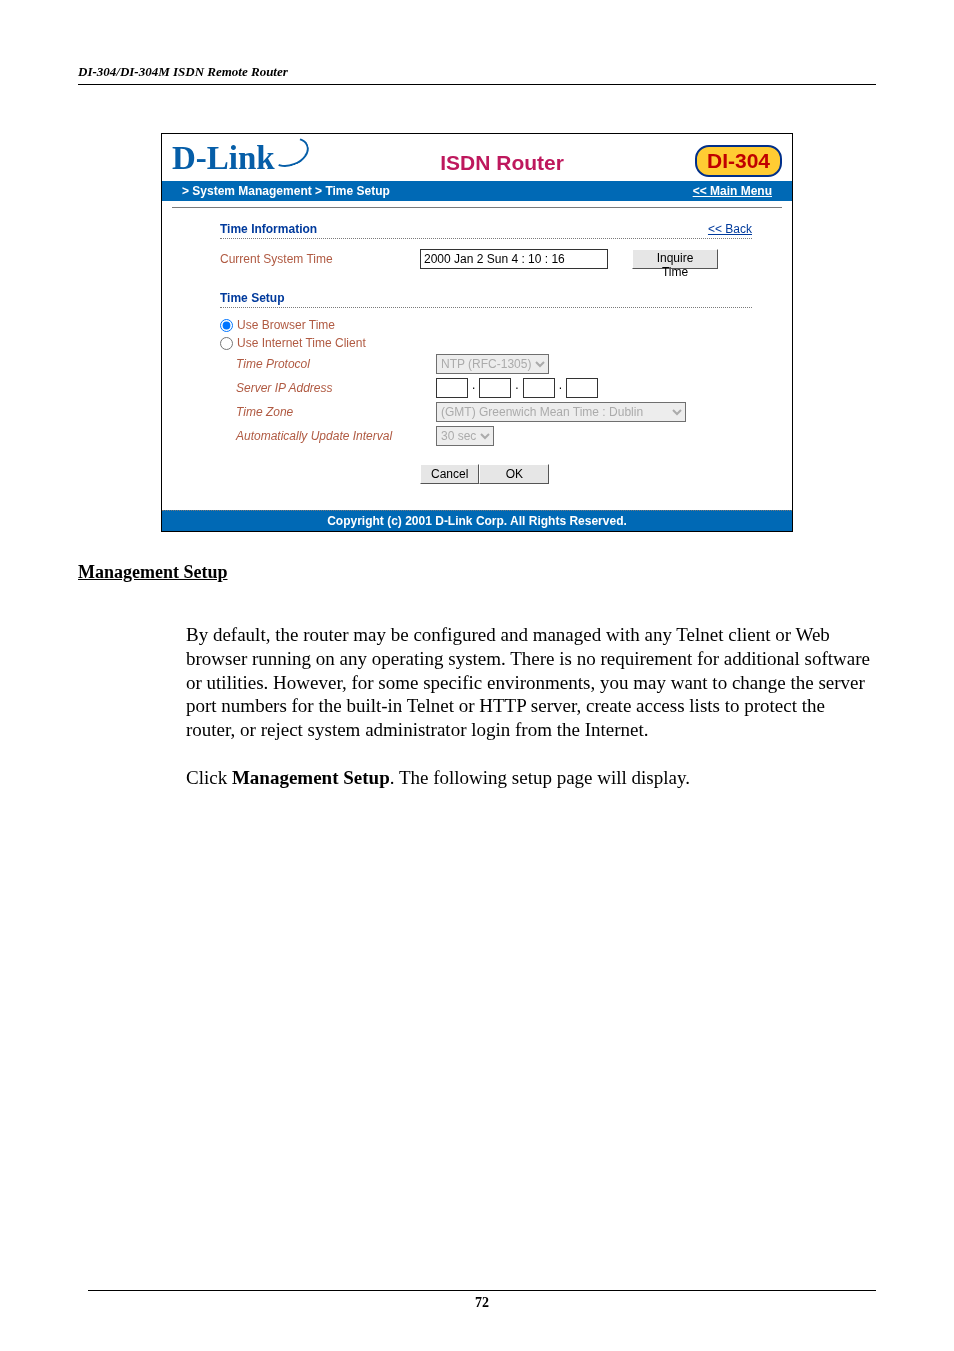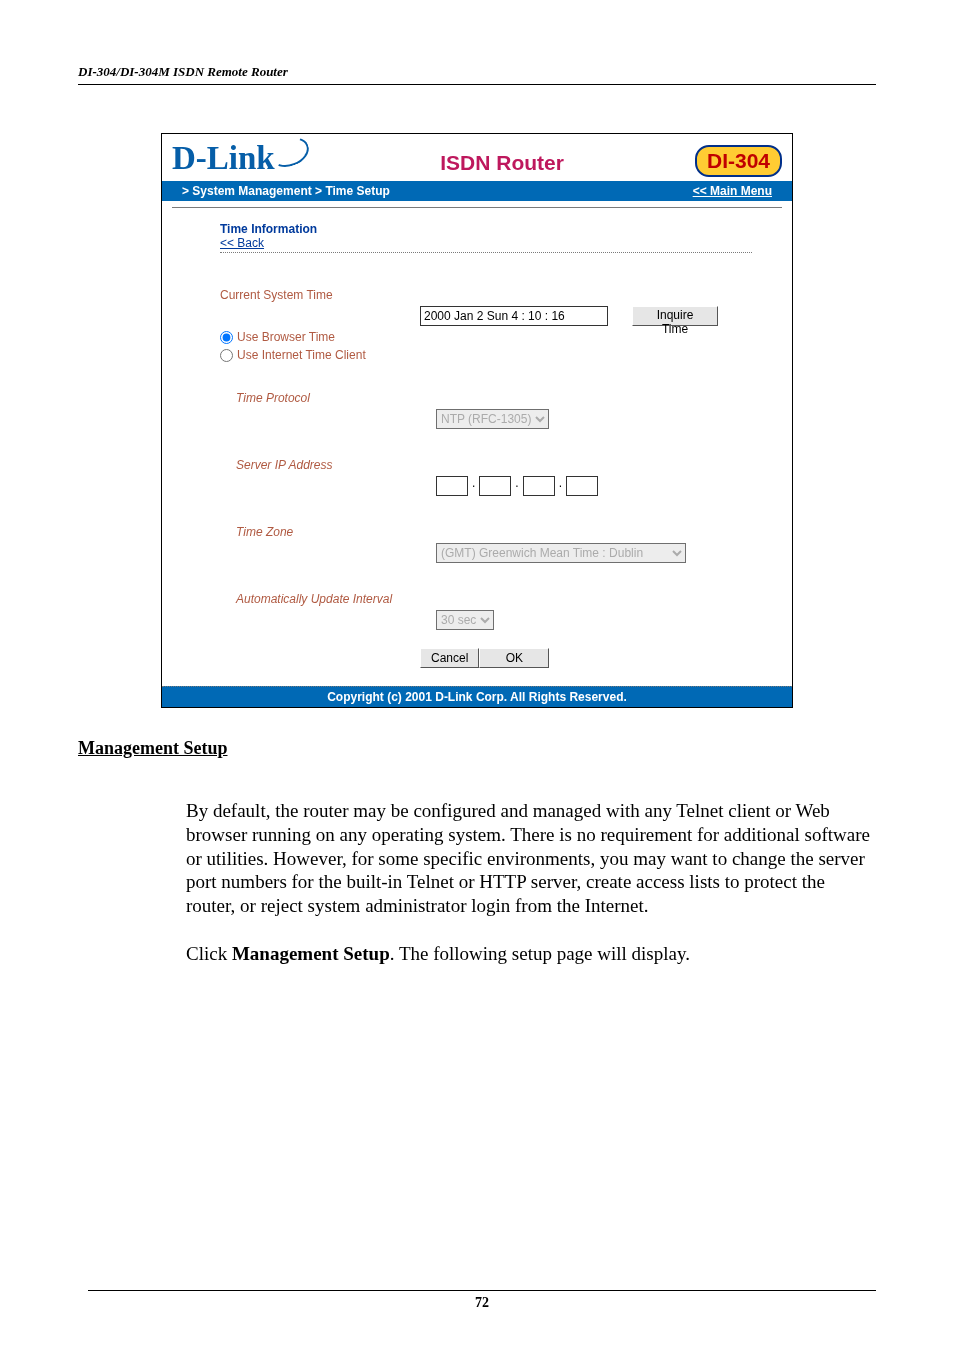--- a/index.html
+++ b/index.html
@@ -109,41 +109,40 @@
   .section-head {
     font-weight: bold;
     color: #003a9c;
     font-size: 12px;
     border-bottom: 1px dotted #7a7a7a;
     padding-bottom: 2px;
     margin-bottom: 10px;
     display: flex;
     justify-content: space-between;
     align-items: baseline;
-    flex-direction: column;
   }
   .section-head a.back {
     color: #003a9c;
     text-decoration: underline;
     font-weight: normal;
     font-size: 12px;
     cursor: pointer;
   }
   .row {
     display: flex;
     align-items: center;
     margin: 4px 0;
   }
   .lbl {
     color: #b05a42;
     font-size: 12px;
     width: 200px;
   }
   .lbl-ind { padding-left: 16px; font-style: italic; }
-  .ctl { flex: 1; display: flex; align-items: flex-start; gap: 4px; margin-top: 43px; }
+  .ctl { flex: 1; display: flex; align-items: flex-start; gap: 4px; }
   .txt {
     font-family: Arial, sans-serif;
     font-size: 12px;
     border: 1px solid #333;
     padding: 1px 3px;
     background: #fff;
     height: 16px;
     box-sizing: content-box;
   }
   .txt-wide { width: 180px; }
@@ -187,21 +186,21 @@
 
   .copyright {
     background: #0069b5;
     color: #fff;
     font-family: Arial, sans-serif;
     font-weight: bold;
     font-size: 12px;
     text-align: center;
     padding: 3px 0;
     border-top: 1px dotted #7a7a7a;
-    margin-top: 8px;
+    margin-top: 16px;
   }
 
   
   .doc-heading {
     font-family: "Times New Roman", serif;
     font-size: 18px;
     font-weight: bold;
     text-decoration: underline;
     margin: 10px 0 40px 0;
   }
@@ -257,20 +256,23 @@
       </div>
 
       <div class="row">
         <span class="lbl">Current System Time</span>
         <span class="ctl">
           <input class="txt txt-wide" value="2000 Jan 2 Sun 4 : 10 : 16" style="">
           <button class="btn btn-wide" style="margin-left:20px">Inquire Time</button>
         </span>
       </div>
 
+      <div class="section-head" style="margin-top:22px">
+        <span>Time Setup</span>
+      </div>
 
       <div class="radio-row">
         <input type="radio" name="tmode" checked="" style="">
         <span>Use Browser Time</span>
       </div>
       <div class="radio-row">
         <input type="radio" name="tmode" style="">
         <span>Use Internet Time Client</span>
       </div>
 

